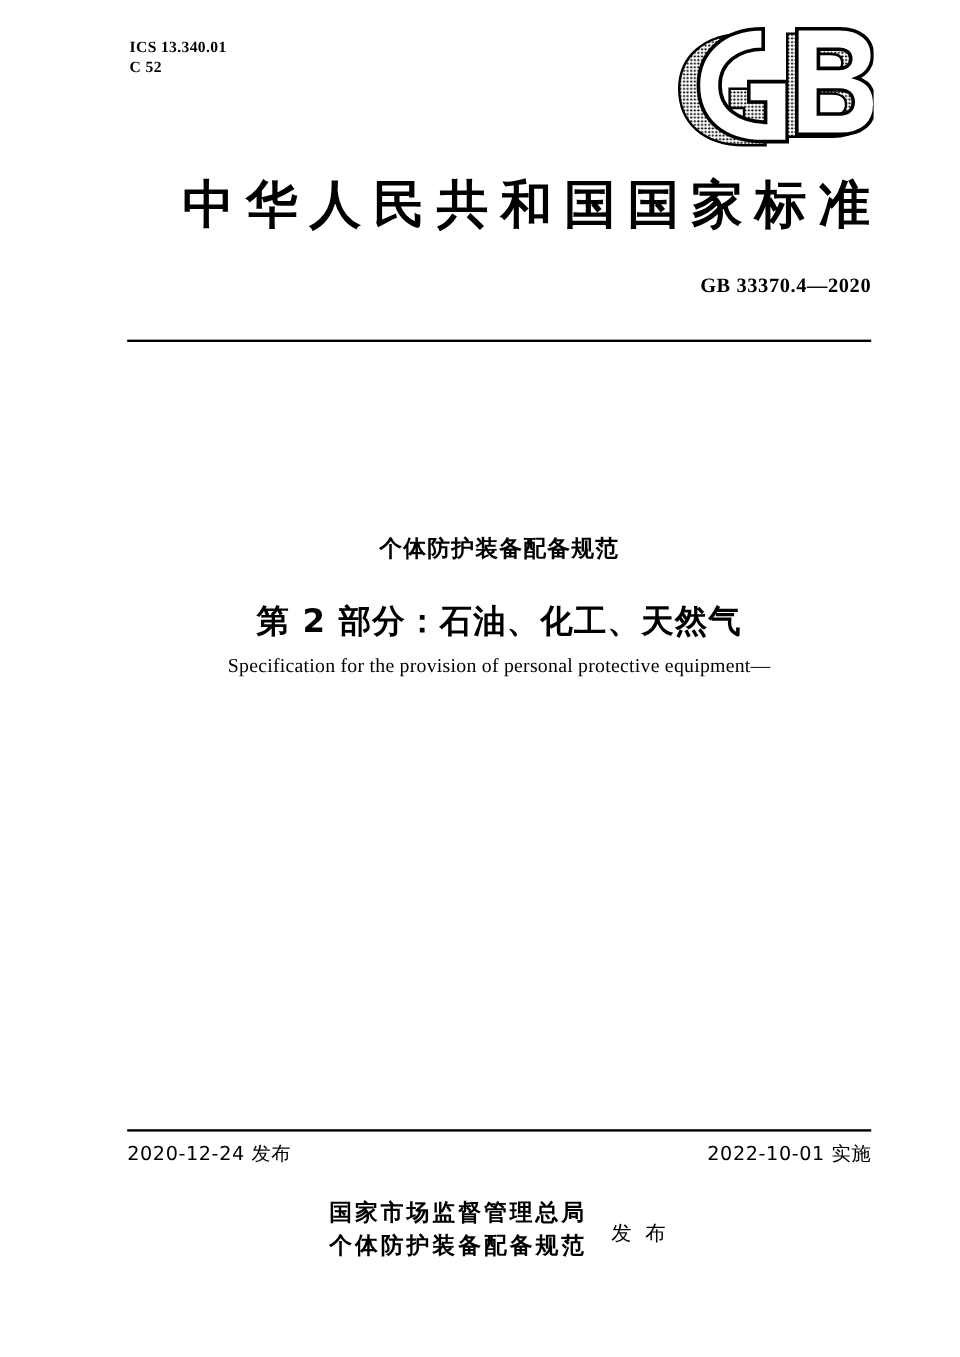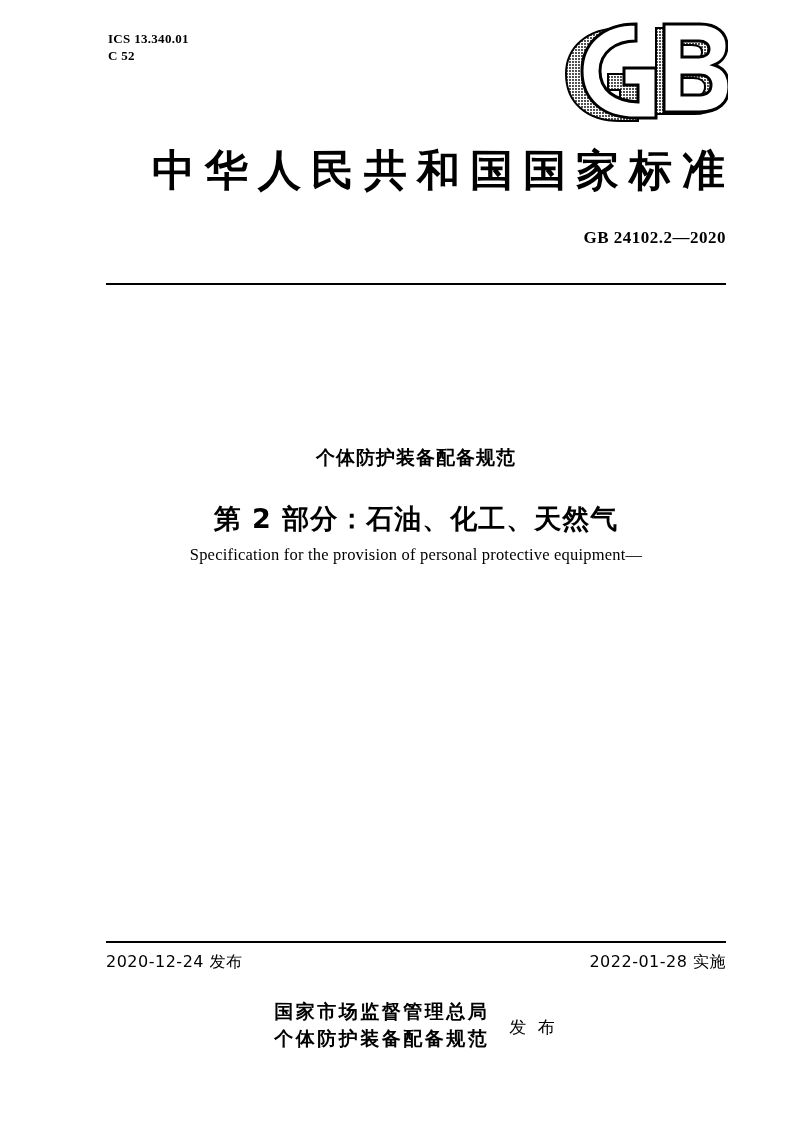--- a/index.html
+++ b/index.html
@@ -198,35 +198,35 @@
                M114 56 L114 75 L133 75 C140 75 145 71 145 65 C145 59 140 56 133 56 Z" fill="url(#hatch)" stroke="#000" stroke-width="2" fill-rule="evenodd"></path>
 
       <path d="M104 2 L140 2 C157 2 167 11 167 24 C167 33 162 40 154 43 C164 46 169 54 169 65 C169 81 158 90 140 90 L104 90 Z
                M122 19 L122 35 L139 35 C145 35 149 32 149 27 C149 22 145 19 139 19 Z
                M122 53 L122 73 L140 73 C147 73 151 69 151 63 C151 57 147 53 140 53 Z" fill="#ffffff" stroke="#000" stroke-width="3" fill-rule="evenodd"></path>
     </svg>
   </div>
 
   <div class="std-title">中华人民共和国国家标准</div>
 
-  <div class="std-number">GB 24102.2—2020</div>
+  <div class="std-number">GB 33370.4—2020</div>
 
   <div class="rule-top"></div>
 
   <div class="doc-title">
     <div class="cn1">个体防护装备配备规范</div>
     <div class="cn2">第 2 部分：石油、化工、天然气</div>
     <div class="en1">Specification for the provision of personal protective equipment—</div>
   </div>
 
   <div class="rule-bottom"></div>
 
   <div class="date-row">
     <span>2020-12-24 发布</span>
-    <span>2022-01-28 实施</span>
+    <span>2022-10-01 实施</span>
   </div>
 
   <div class="issuer">
     <div class="issuer-names">
       <div>国家市场监督管理总局</div>
       <div>个体防护装备配备规范</div>
     </div>
     <div class="issuer-verb">发 布</div>
   </div>
 

